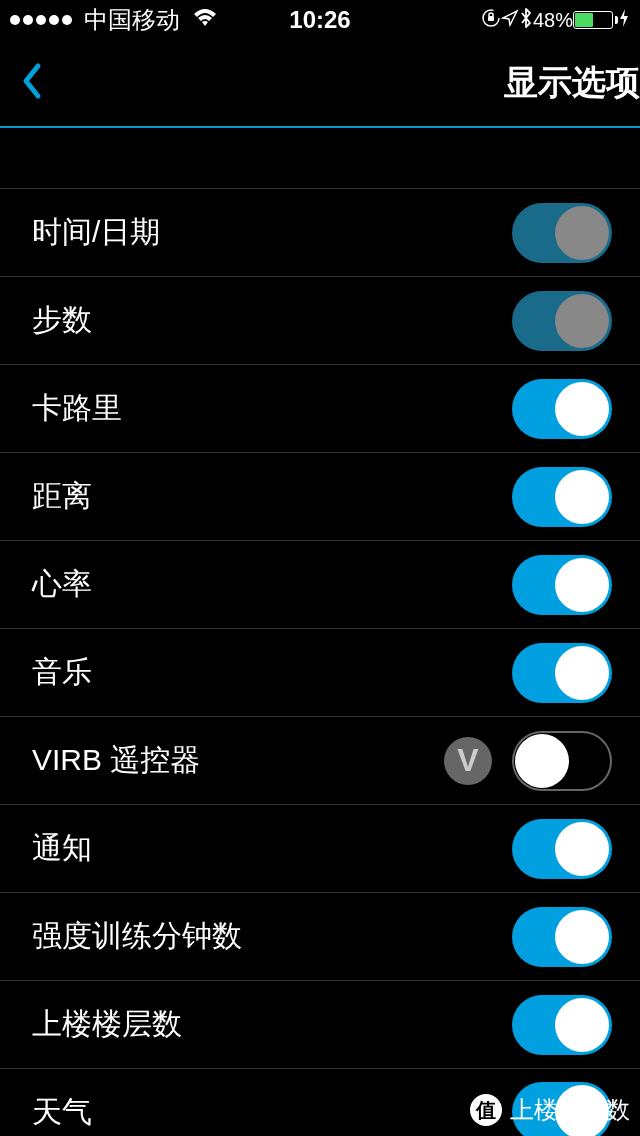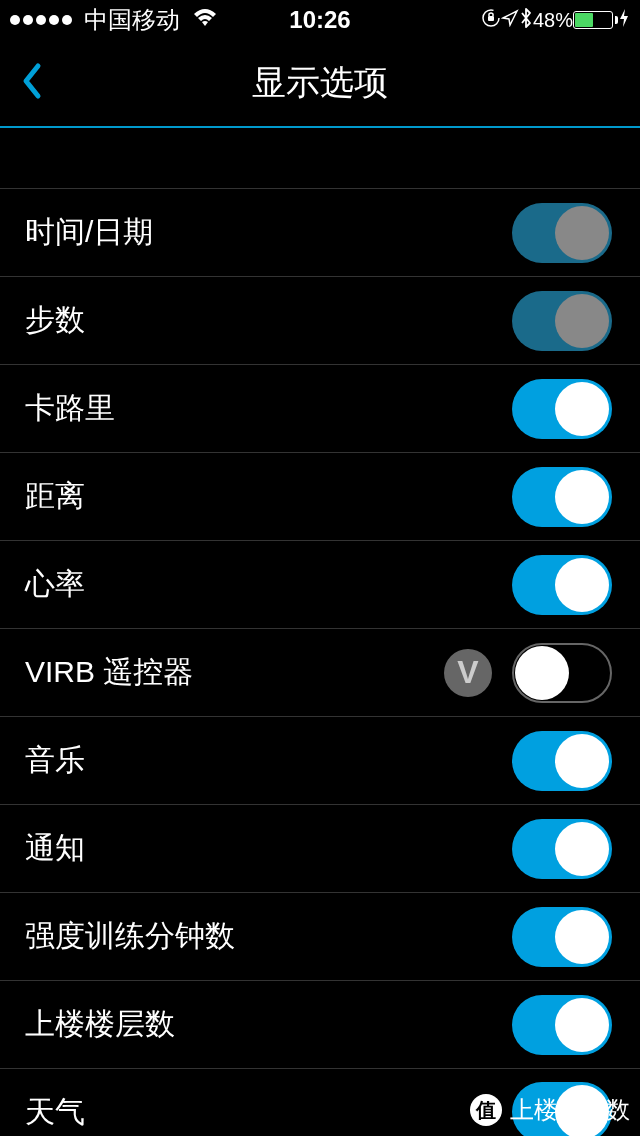--- a/index.html
+++ b/index.html
@@ -93,35 +93,35 @@
       position: absolute;
       left: 20px;
       color: #00a0d8;
     }
     .back-chevron {
       width: 22px;
       height: 38px;
     }
     .nav-title {
       width: 100%;
-      text-align: center;
+      text-align: right;
       font-size: 34px;
-      font-weight: 400;
+      font-weight: 700;
     }
     
     
     .list {
       margin-top: 60px;
     }
     .row {
       height: 88px;
       display: flex;
       align-items: center;
       justify-content: space-between;
-      padding: 0 28px 0 25px;
+      padding: 0 28px 0 32px;
       border-top: 1px solid #333;
     }
     .row:last-child {
       border-bottom: 1px solid #333;
     }
     .row-label {
       font-size: 30px;
       color: #fff;
     }
     .row-right {
@@ -308,32 +308,32 @@
     </div>
     <div class="row">
       <div class="row-label">心率</div>
       <div class="row-right">
         <div class="toggle on-blue">
           <div class="toggle-knob"></div>
         </div>
       </div>
     </div>
     <div class="row">
+      <div class="row-label">音乐</div>
+      <div class="row-right">
+        <div class="toggle on-blue">
+          <div class="toggle-knob"></div>
+        </div>
+      </div>
+    </div>
+    <div class="row">
       <div class="row-label">VIRB 遥控器</div>
       <div class="row-right">
         <div class="v-icon">V</div>
         <div class="toggle off">
-          <div class="toggle-knob"></div>
-        </div>
-      </div>
-    </div>
-    <div class="row">
-      <div class="row-label">音乐</div>
-      <div class="row-right">
-        <div class="toggle on-blue">
           <div class="toggle-knob"></div>
         </div>
       </div>
     </div>
     <div class="row">
       <div class="row-label">通知</div>
       <div class="row-right">
         <div class="toggle on-blue">
           <div class="toggle-knob"></div>
         </div>

